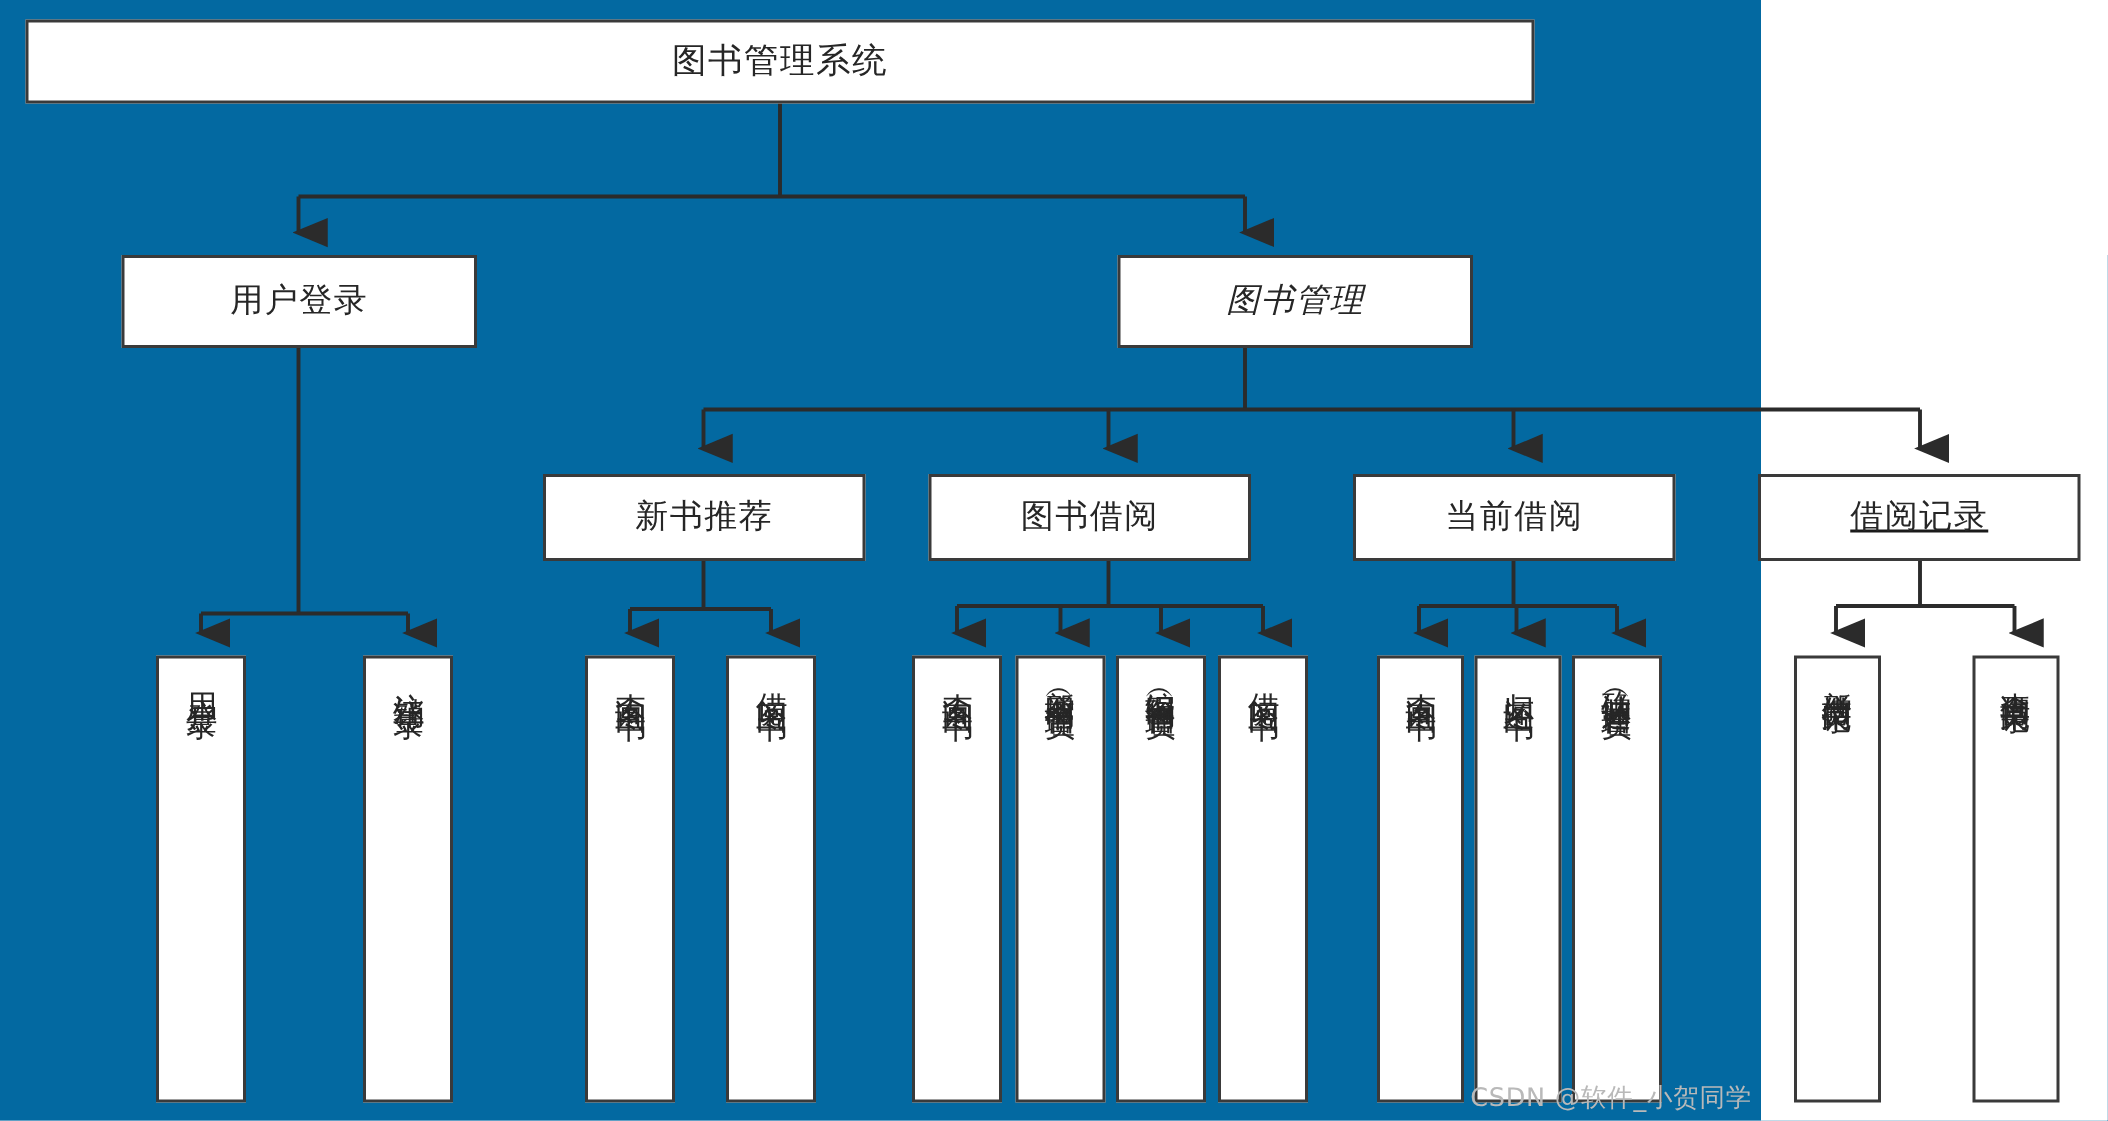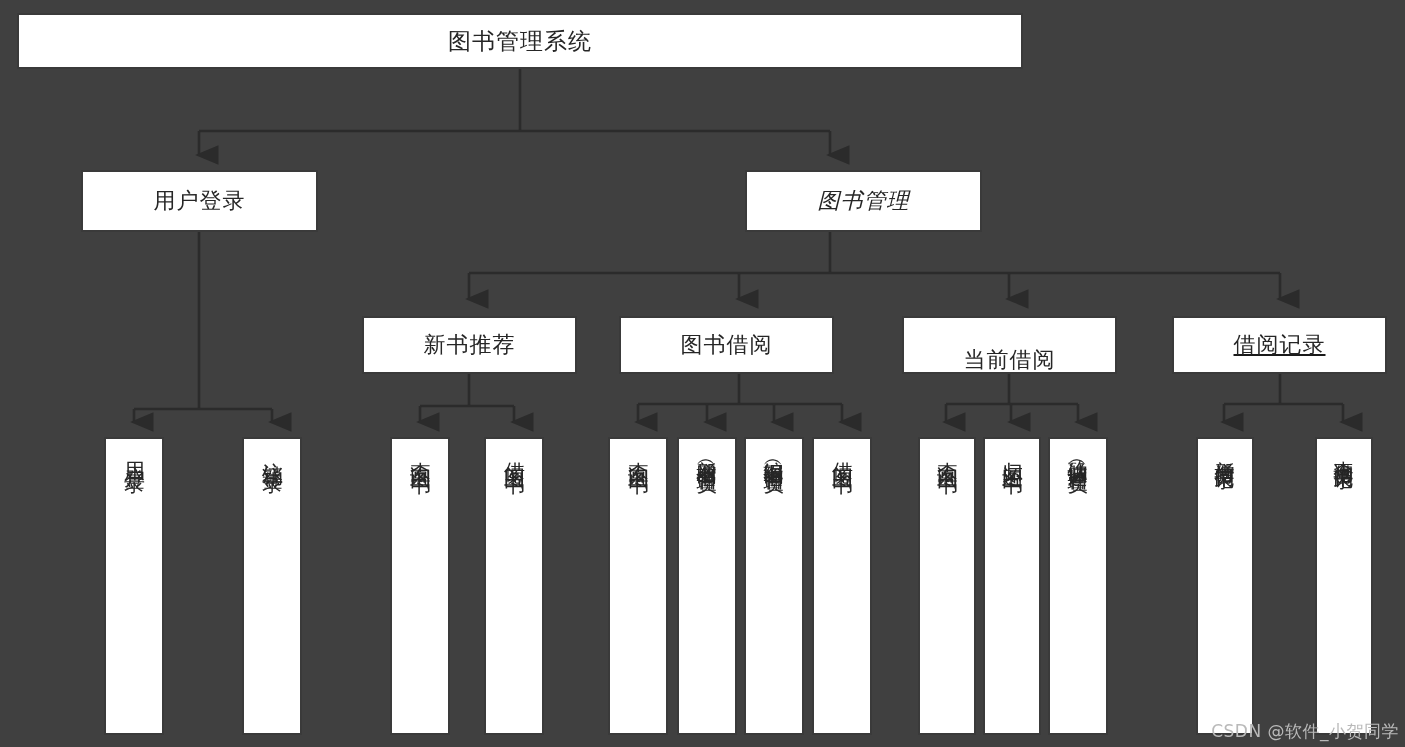--- a/index.html
+++ b/index.html
@@ -1,21 +1,21 @@
 <!DOCTYPE html>
 <html><head>
 <meta charset="utf-8">
 <style>
   html,body{margin:0;padding:0;background:#ffffff;}
   body{
     width:1405px;height:747px;overflow:hidden;
     font-family:"DejaVu Sans","Liberation Sans",sans-serif;
     color:#1a1a1a;
   }
-  #stage{position:relative;width:1405px;height:747px;background:#404040;}
+  #stage{position:relative;width:1130px;height:747px;background:#0369a1;padding-left:44px;}
   svg#wires{position:absolute;left:0;top:0;width:1405px;height:747px;}
 
   .node{
     position:absolute;
     box-sizing:border-box;
     background:#ffffff;
     border:2px solid #3a3a3a;
     display:flex;
     align-items:center;
     justify-content:center;
@@ -123,21 +123,21 @@
   </div>
 
   <div class="node h-node" style="left:362px;top:316px;width:215px;height:58px;">
     <span class="lbl">新书推荐</span>
   </div>
 
   <div class="node h-node" style="left:619px;top:316px;width:215px;height:58px;">
     <span class="lbl">图书借阅</span>
   </div>
 
-  <div class="node h-node" style="left:902px;top:316px;width:215px;height:58px;align-items:flex-end;">
+  <div class="node h-node" style="left:902px;top:316px;width:215px;height:58px;">
     <span class="lbl">当前借阅</span>
   </div>
 
   <div class="node h-node" style="left:1172px;top:316px;width:215px;height:58px;text-decoration:underline;">
     <span class="lbl">借阅记录</span>
   </div>
 
   <div class="node leaf" style="left:104px;top:437px;width:60px;height:298px;">
     <span class="lbl">用户登录</span>
   </div>

